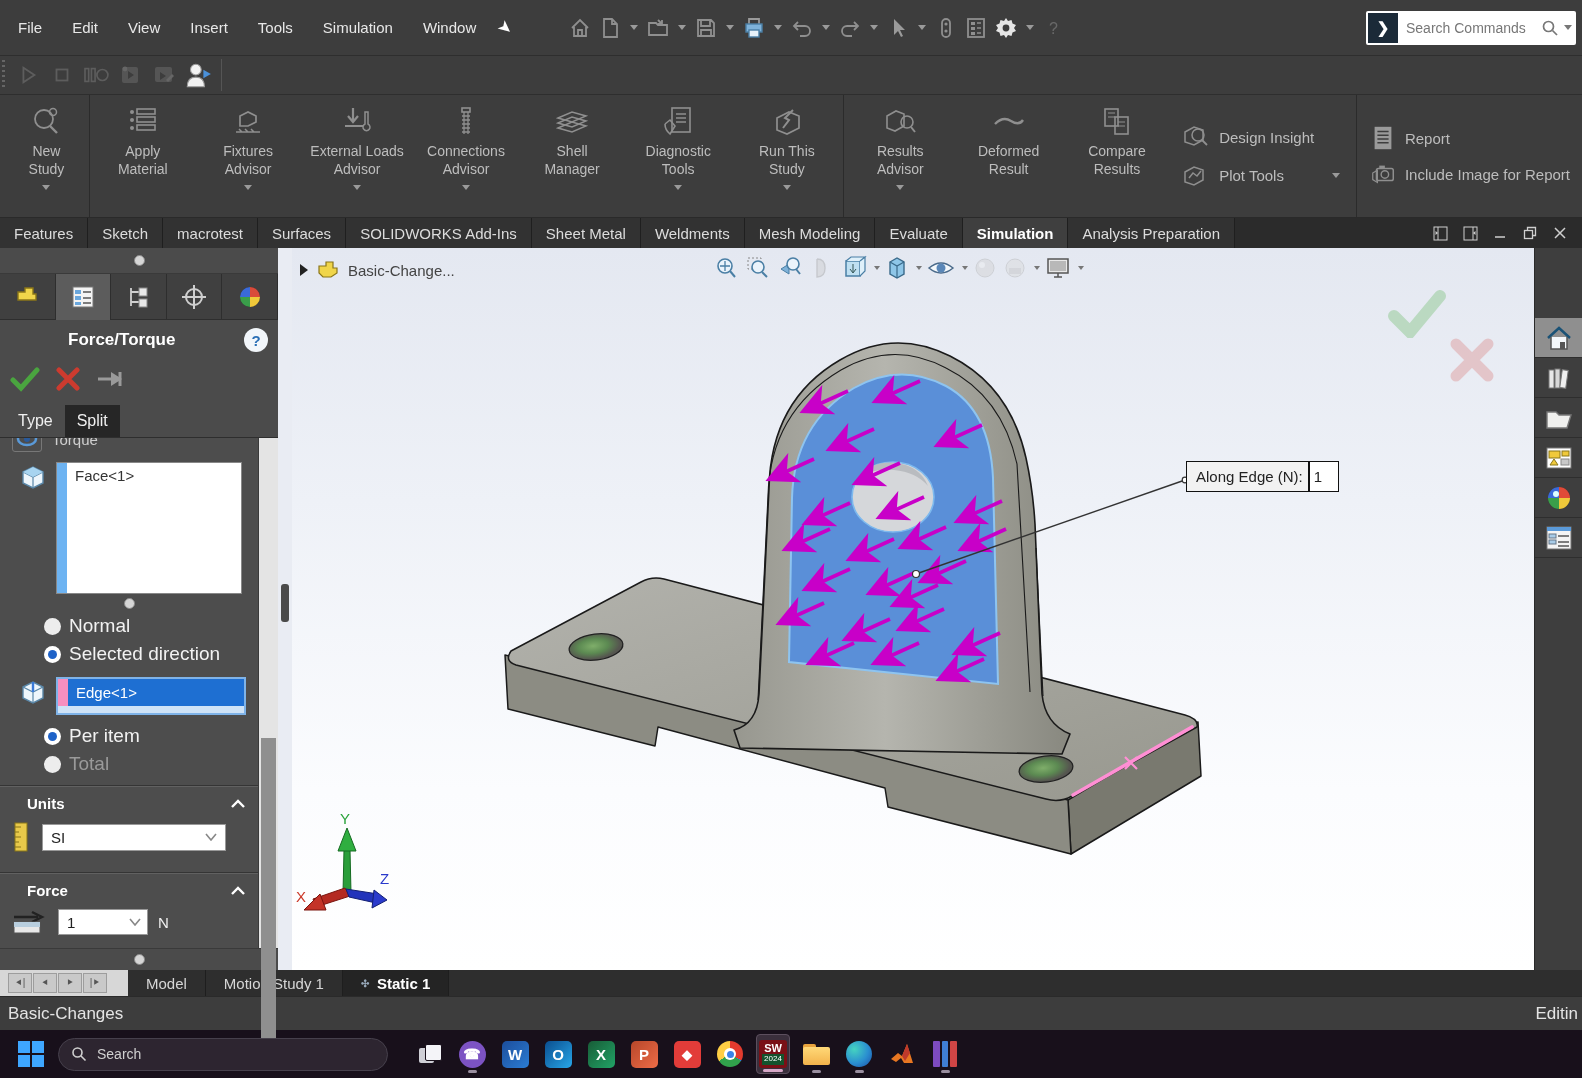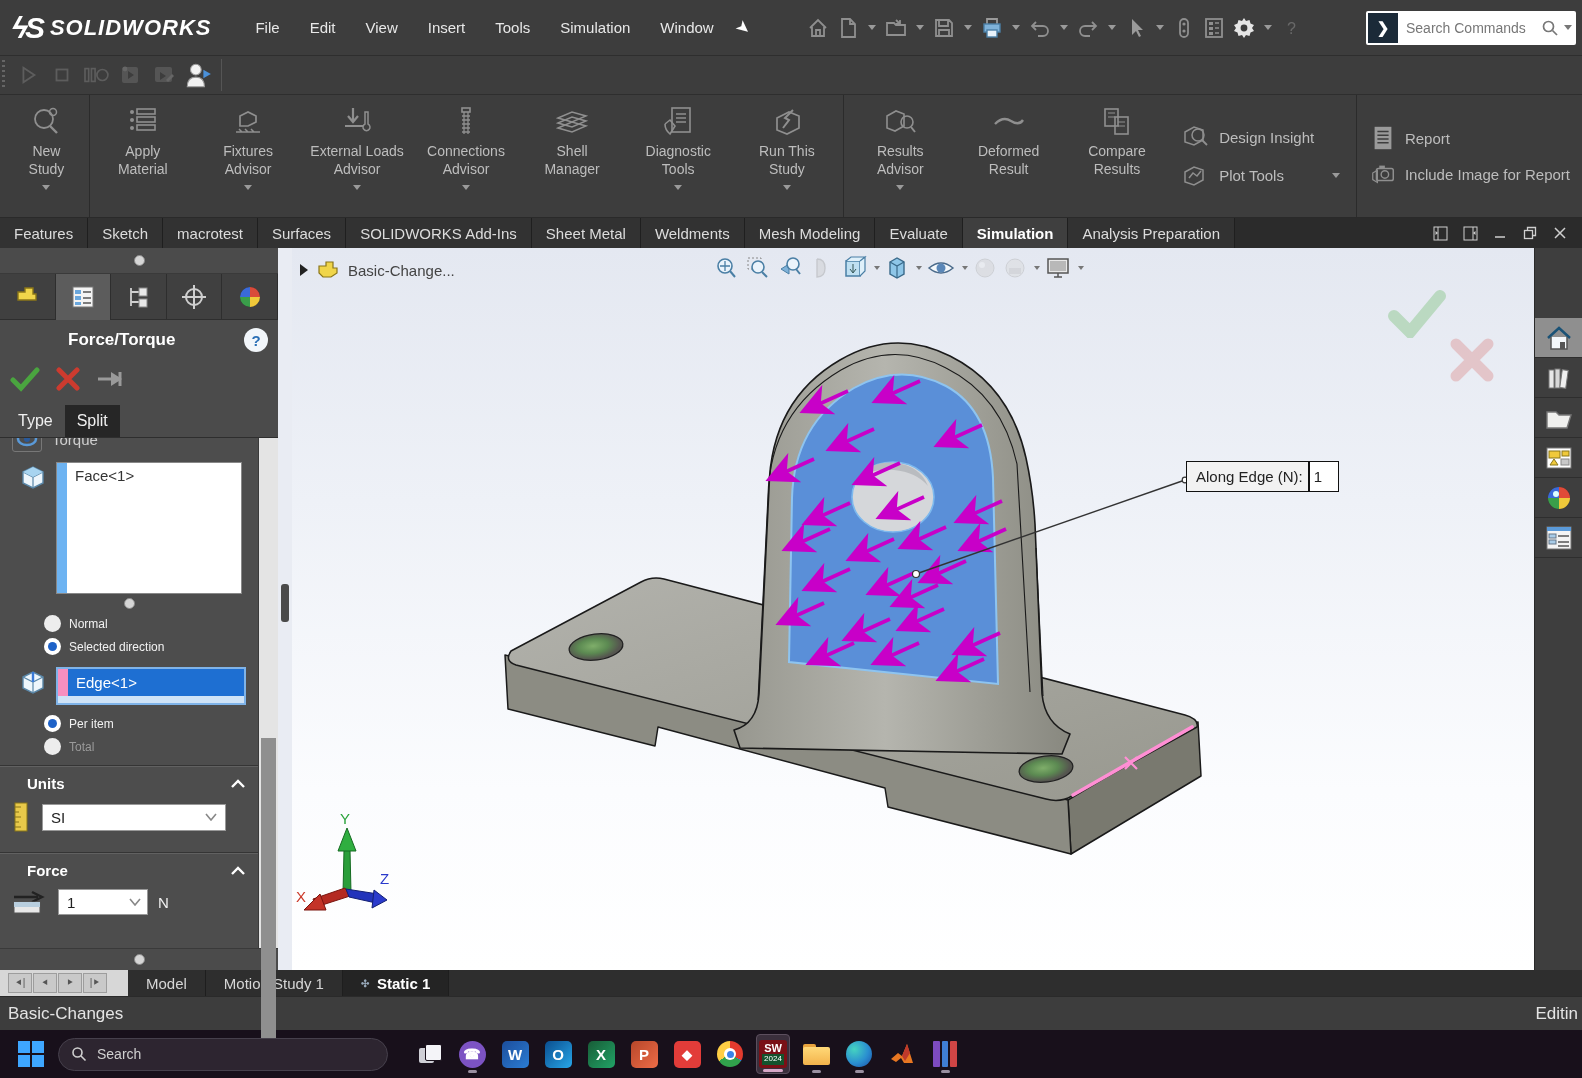--- a/index.html
+++ b/index.html
@@ -72,21 +72,21 @@
   .clip-inner { display:flex; align-items:center; gap:10px; margin-top:-12px; padding-left:12px; color:#cfcfcf; font-size:15px; }
   .torq-ic { width:30px; height:26px; border:1px solid #777; border-radius:3px; display:flex; align-items:center; justify-content:center; }
   .selrow { display:flex; gap:8px; padding:8px 6px 0 6px;margin-left:12px; }
   .facebox { width:186px; height:132px; background:#fff; border:1px solid #888; display:flex; }
   .facebox .bluebar { width:10px; background:#6db3f2; }
   .facebox .ftext { padding:4px 8px; font-size:15px; color:#333; }
   .radio-row { display:flex; align-items:center; gap:8px; padding:6px 0 0 44px; }
   .radio { width:17px; height:17px; border-radius:50%; background:#ededed; flex:0 0 auto; position:relative; }
   .radio.sel { background:#fff; }
   .radio.sel::after { content:""; position:absolute; inset:4px; border-radius:50%; background:#1e62c8; }
-  .rlabel { color:#f2f2f2; font-size:12px; }
+  .rlabel { color:#f2f2f2; font-size:19px; }
   .rlabel.dim { color:#9a9a9a; }
   .edgewrap { width:190px; border:2px solid #7fb3e8; background:#22c55e; }
   .edgerow { display:flex; height:27px; }
   .edgerow .pinkbar { width:10px; background:#f78fc0; }
   .edgerow .emain { flex:1; background:#1e6fd2; color:#fff; font-size:15px; display:flex; align-items:center; padding-left:8px; }
   .edgesub { height:7px; background:#cfe3f7; }
   .sect-div { height:2px; border-top:1px solid #353535; border-bottom:1px solid #616161; margin:10px 0 0; }
   .sect-head { display:flex; align-items:center; padding:8px 12px 4px; }
   .sect-title { color:#fff; font-weight:bold; font-size:15px;margin-left:15px; }
   .chev { margin-left:auto; }
@@ -168,24 +168,20 @@
   .edgeic { width:26px; height:26px; border-radius:50%; background:radial-gradient(circle at 32% 32%, #45d3c0, #2a8fd0 55%, #1b4fa8); }
   .matlab { width:26px; height:26px; }
   .winrar { width:24px; height:26px; display:flex; gap:2px; align-items:flex-end; }
   .winrar div { flex:1; border-radius:1px; }
   .wr1 { height:26px; background:#7d4bc0; } .wr2 { height:26px; background:#3f7fd4; } .wr3 { height:26px; background:#d04545; }
 </style>
 </head>
 <body>
 
 <div class="menubar">
-  <div class="brand">
-    <span class="brand-glyph">ϟS</span>
-    <span class="brand-name"><b>SOLIDWORKS</b></span>
-  </div>
   <div class="menus">
     <span class="menu-item">File</span>
     <span class="menu-item">Edit</span>
     <span class="menu-item">View</span>
     <span class="menu-item">Insert</span>
     <span class="menu-item">Tools</span>
     <span class="menu-item">Simulation</span>
     <span class="menu-item">Window</span>
   </div>
   <span class="pin-glyph">➤</span>

